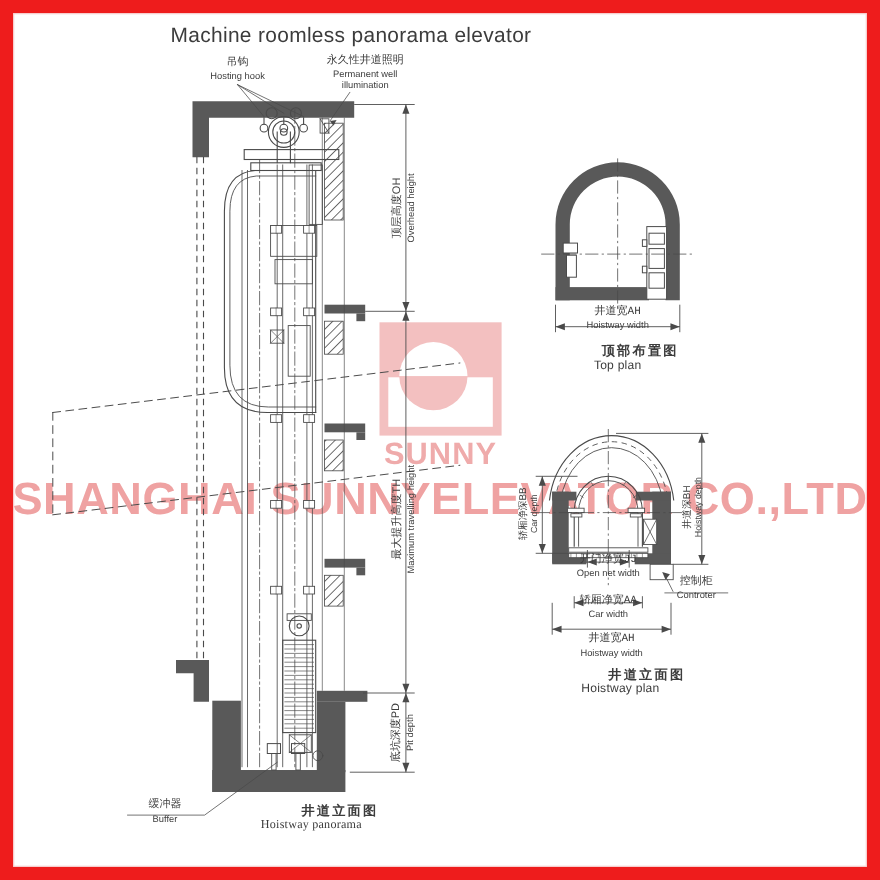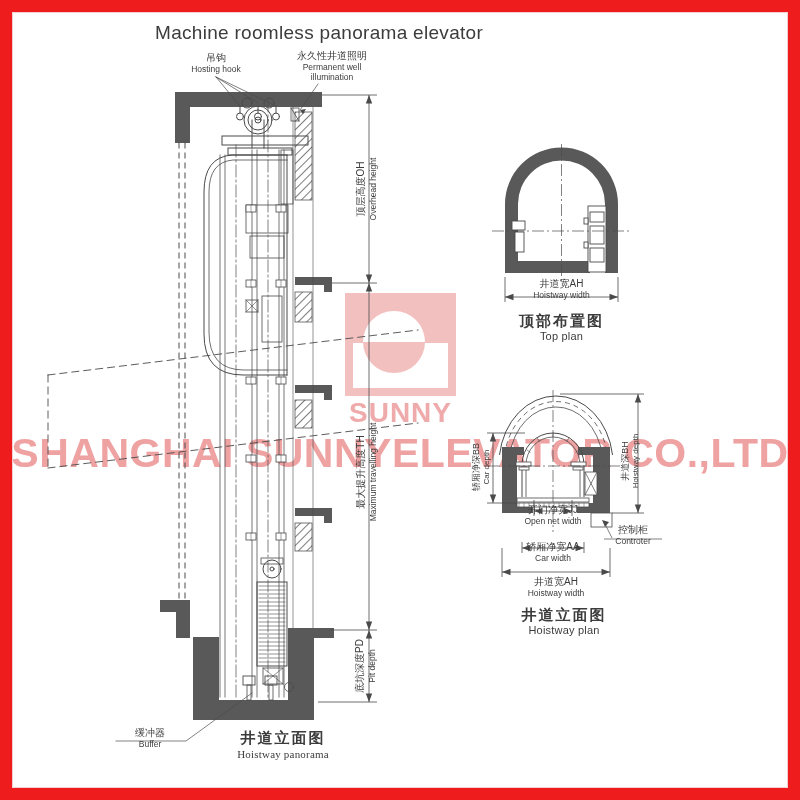--- a/index.html
+++ b/index.html
@@ -24,23 +24,23 @@
   .logo-sun-bottom{position:absolute;left:18px;top:49px;width:62px;height:31px;background:#f3c0c0;border-radius:0 0 62px 62px;}
   .logo-word{
     position:absolute;left:343px;top:397px;width:115px;text-align:center;
     font-size:28px;font-weight:bold;letter-spacing:1px;color:#efabab;
   }
 
   svg.art{position:absolute;left:0;top:0;z-index:1;pointer-events:none;}
 
   .lab{position:absolute;z-index:2;line-height:1.18;color:#3c3c3c;}
   .c{text-align:center;}
-  .zh{font-size:10px;}
+  .zh{font-size:10px;font-family:Liberation Mono, monospace;}
   .en{font-size:8.5px;}
-  .zh-big{font-size:15px;font-weight:600;letter-spacing:2px;}
+  .zh-big{font-size:12px;font-weight:600;letter-spacing:2px;text-align:right;}
   .en-big{font-size:11px;letter-spacing:0.2px;}
   .vlab{position:absolute;z-index:2;white-space:nowrap;transform:translate(-50%,-50%) rotate(-90deg);color:#3c3c3c;}
   .fs10{font-size:10px;} .fs9{font-size:9px;} .fs85{font-size:8.5px;} .fs8{font-size:8px;}
   .main-title{font-size:19px;letter-spacing:0.3px;}
 </style>
 </head>
 <body>
 
 <div class="watermark-layer">
   <div class="logo">

